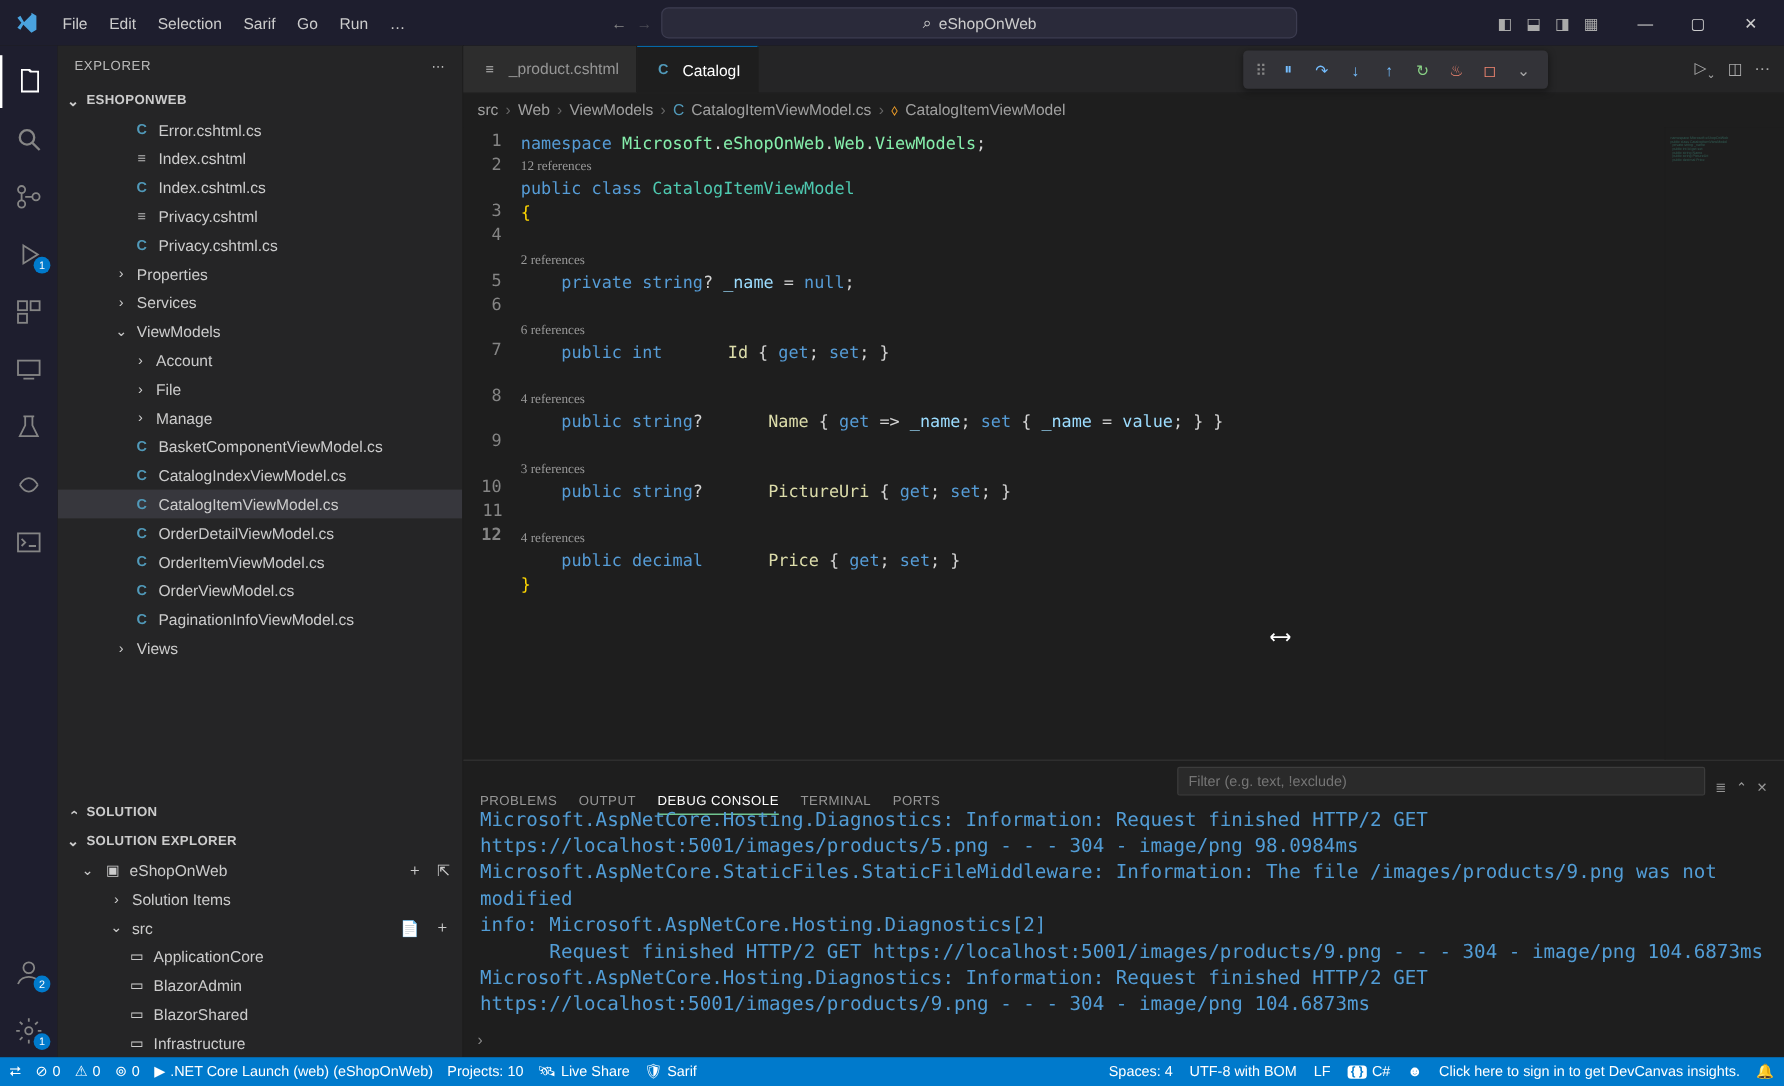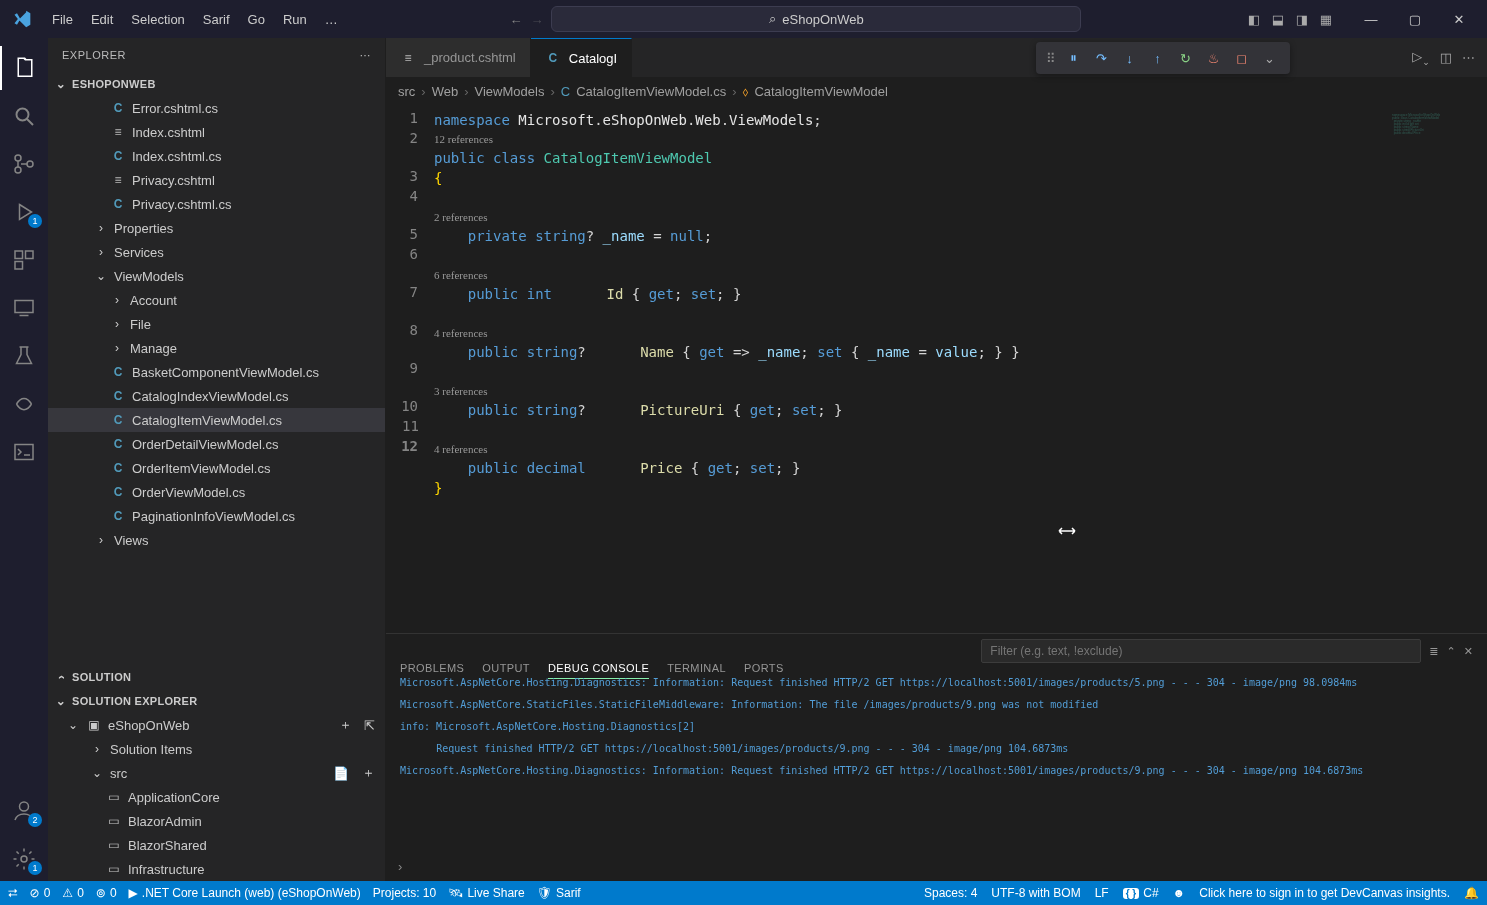--- a/index.html
+++ b/index.html
@@ -117,40 +117,40 @@
   font-family: Consolas, monospace; font-size: 14px; padding-top: 4px;
 }
 .code {
   flex: 1; font-family: Consolas, monospace; font-size: 14px; padding-top: 4px;
   white-space: pre; color: #d4d4d4; position: relative;
   line-height: 20px;
 }
 .codelens { color: #999999; font-size: 11px; font-family: "Segoe UI"; height: 18px; line-height:18px;}
 .tk-kw { color: #569cd6; }
 .tk-type { color: #4ec9b0; }
-.tk-ns { color: #e5e5e5; }
+.tk-ns { color: #86efac; }
 .tk-prop { color: #dcdcaa; margin-left: 46px; }
 .tk-var { color: #9cdcfe; }
 .tk-brace { color: #ffd700; }
 .minimap { width: 100px; background: #1e1e1e; border-left: 1px solid #1e1e1e; }
 .minimap-content { margin:8px 4px; opacity:.35; font-size:3px; line-height:3px; color:#4ec9b0; white-space:pre; }
 
 .panel {
   height: 248px; background: #1e1e1e; border-top: 1px solid #333; display: flex; flex-direction: column;
 }
 .panel-tabs { height: 34px; display: flex; align-items: center; gap: 18px; padding: 0 14px; font-size: 11px; color: #969696; }
 .panel-tab { letter-spacing: 0.4px; padding: 4px 0; margin-top: 34px; }
 .panel-tab.active { color: #fff; border-bottom: 1px solid #86efac; }
-.panel-right { margin-left: auto; display: flex; align-items: center; gap: 8px; }
+.panel-right { margin-left: auto; display: flex; align-items: flex-end; gap: 8px; }
 .panel-filter {
   width: 440px; height: 24px; background: #2a2a2a; border: 1px solid #3c3c3c;
   color: #888; padding: 0 8px; font-size: 12px; border-radius: 2px;
 }
 .panel-body {
-  flex: 1; overflow: auto; font-family: Consolas, monospace; font-size: 10px;
+  flex: 1; overflow: auto; font-family: Consolas, monospace; font-size: 16px;
   color: #529dd6; padding: 4px 14px; line-height: 22px; white-space: pre-wrap;
 }
 .panel-footer { height: 22px; padding-left: 12px; color: #888; }
 
 .statusbar {
   height: 24px; background: #007acc; color: #fff; display: flex; align-items: center;
   font-size: 12px; padding: 0 8px; gap: 12px;
 }
 .statusbar .sb-item { display: flex; align-items: center; gap: 4px; }
 .statusbar .sb-right { margin-left: auto; display: flex; gap: 14px; align-items: center;}

